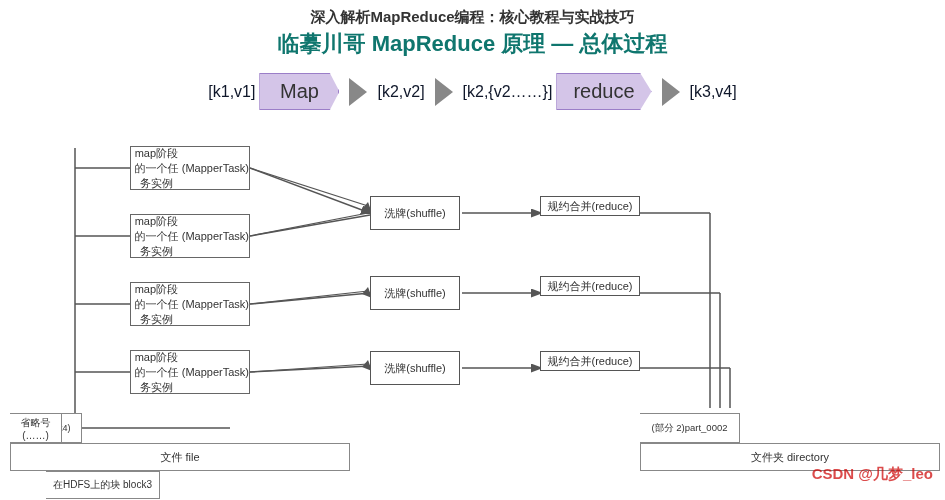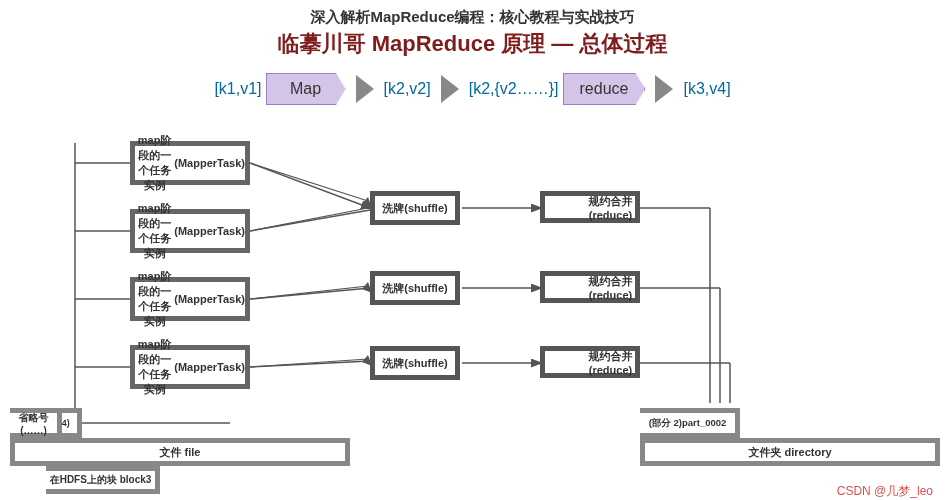--- a/index.html
+++ b/index.html
@@ -19,47 +19,47 @@
       position: relative;
     }
     .title-main {
       font-size: 15px;
       color: #333;
       font-weight: bold;
     }
     .title-sub {
       font-size: 22px;
       font-weight: bold;
-      color: #7f1d1d;
+      color: #0f766e;
       margin-top: 2px;
     }
 
     
     .flow-row {
       display: flex;
       align-items: center;
       justify-content: center;
       margin: 10px 0 8px;
       gap: 4px;
     }
     .flow-text {
       font-size: 16px;
-      color: #0369a1;
+      color: #0f172a;
       font-weight: normal;
     }
     .flow-arrow-box {
       display: flex;
       align-items: center;
       position: relative;
     }
     .arrow-label {
       background: #d4c5e8;
       border: 1px solid #9b7ec8;
       padding: 6px 16px;
-      font-size: 16px;
+      font-size: 20px;
       color: #333;
       clip-path: polygon(0 0, 88% 0, 100% 50%, 88% 100%, 0 100%, 0 0);
       min-width: 80px;
       text-align: center;
     }
     .arrow-label.orange {
       background: #f5c98a;
       border-color: #d4a04a;
     }
     .arrow-right {
@@ -83,45 +83,43 @@
     .diagram-svg {
       position: absolute;
       top: 0; left: 0;
       width: 100%; height: 100%;
       pointer-events: none;
     }
 
     
     .box {
       position: absolute;
-      border: 5px solid #ef4444;
+      border: 1px solid #ef4444;
       background: #fff;
       display: flex;
       align-items: center;
       justify-content: center;
       text-align: center;
       font-size: 11px;
       color: #333;
-      font-weight: bold;
     }
     .box.mapper {
       width: 120px;
       height: 44px;
       border-color: #666;
     }
     .box.shuffle {
       width: 90px;
       height: 34px;
       border-color: #555;
     }
     .box.reduce-box {
       width: 100px;
-      height: 32px;
+      height: 20px;
       border-color: #555;
-      padding-left: 41px;
     }
 
     
     .box.split {
       height: 30px;
       font-size: 10px;
       border-color: #888;
     }
     .box.file-row {
       height: 28px;
@@ -142,25 +140,26 @@
     }
     .box.dir-row {
       height: 28px;
       font-size: 11px;
       border-color: #888;
     }
 
     
     .watermark {
       position: absolute;
-      bottom: 0;
+      bottom: 16px;
       right: 12px;
-      font-size: 12px;
+      font-size: 15px;
       color: #c00;
       opacity: 0.7;
+      font-weight: bold;
     }
   </style>
 </head>
 <body>
 
 <div class="header">
   <div class="title-main">深入解析MapReduce编程：核心教程与实战技巧</div>
   <div class="title-sub">临摹川哥 MapReduce 原理 — 总体过程</div>
 </div>
 

